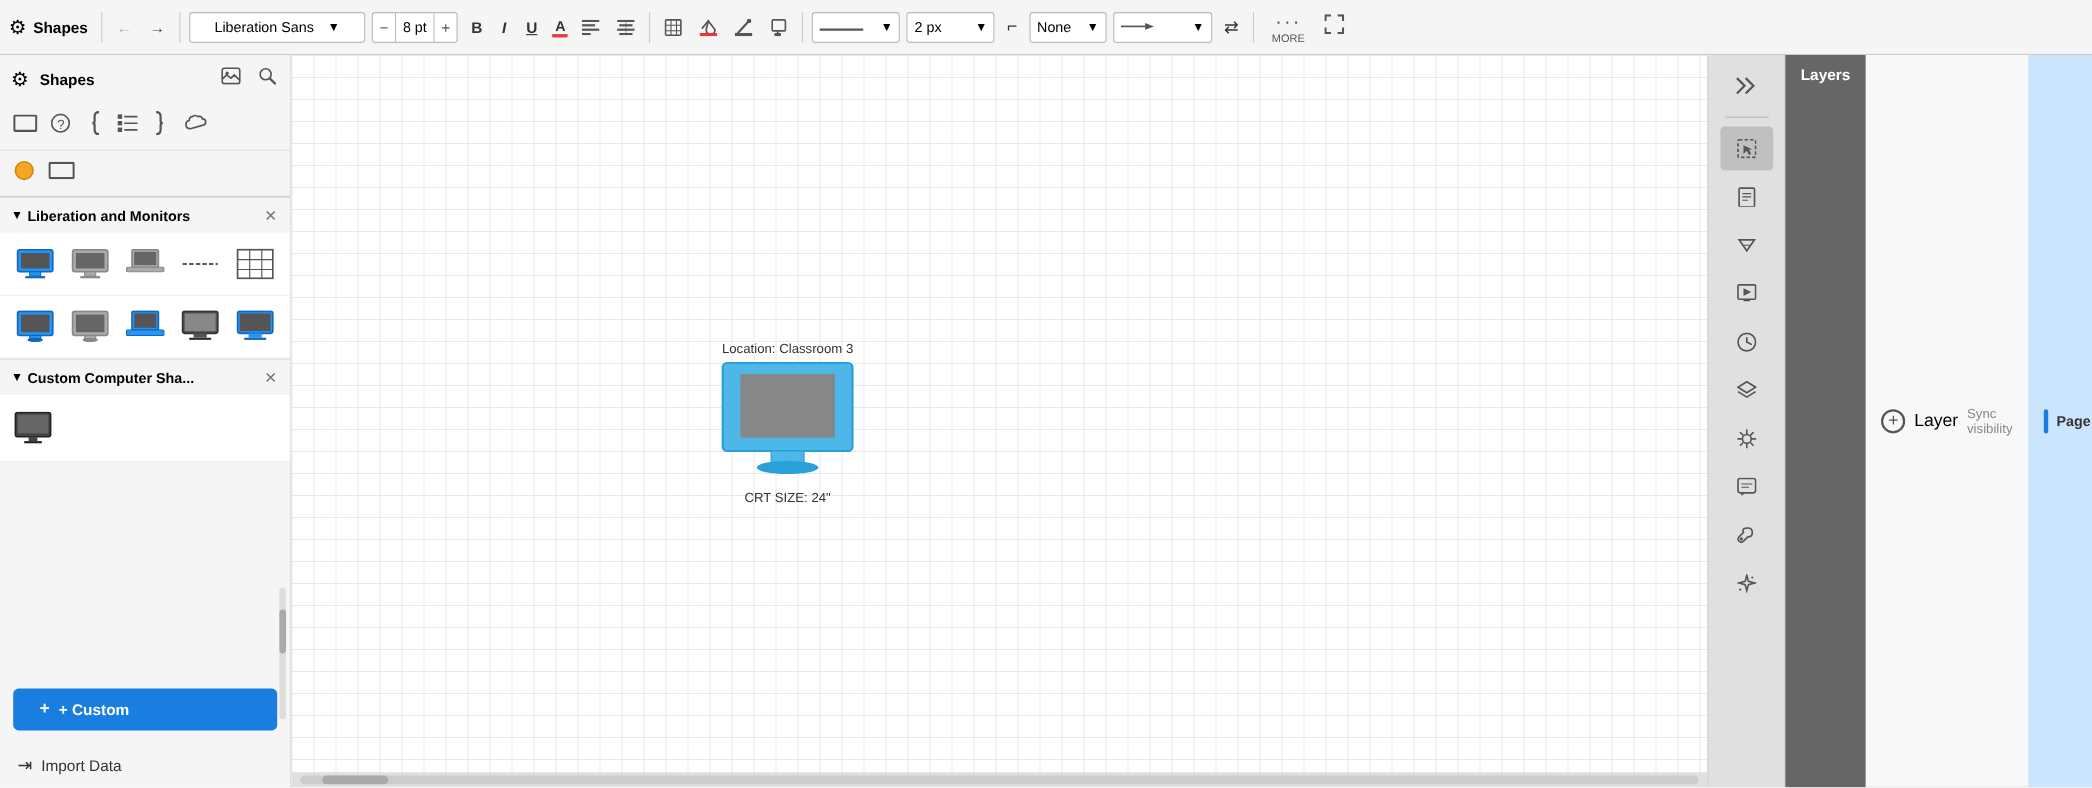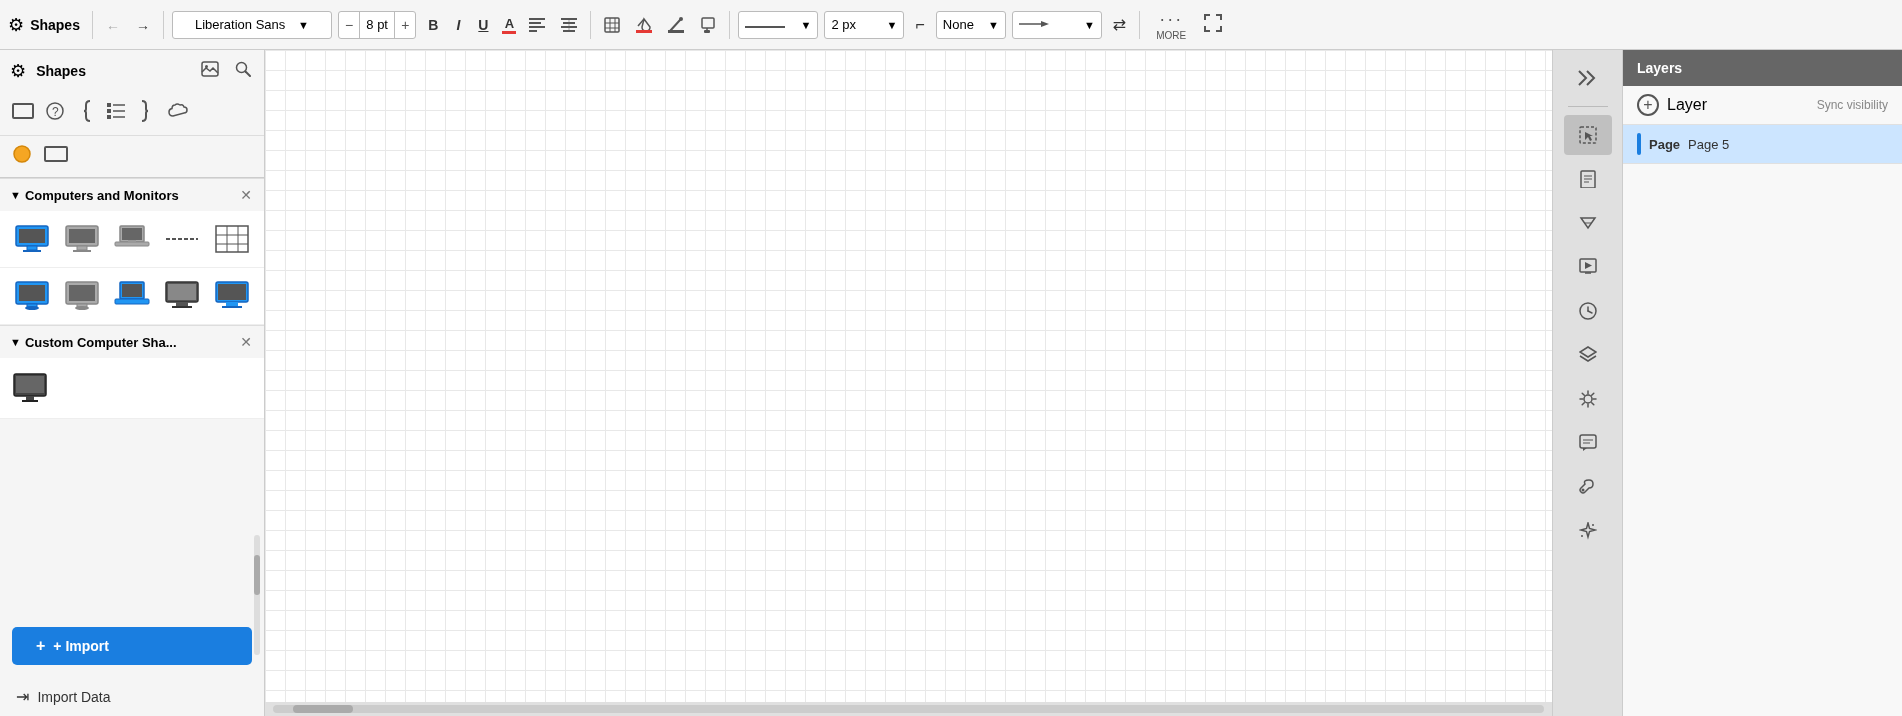--- a/index.html
+++ b/index.html
@@ -118,21 +118,21 @@
       background: none; border: none; cursor: pointer; padding: 8px;
       font-size: 18px; color: #444; border-radius: 4px; width: 48px; height: 40px;
       display: flex; align-items: center; justify-content: center;
     }
     .panel-icon-btn.active { background: #c0c0c0; }
     .panel-sep { width: 40px; height: 1px; background: #bbb; margin: 4px 0; }
 
     
     #layers-panel {
       width: 280px; background: #f8f8f8; border-left: 1px solid #ccc;
-      display: flex; flex-direction: column; flex-shrink: 0;
+      display: flex; flex-direction: row; flex-shrink: 0;
     }
     .layers-header {
       background: #666; color: white; padding: 10px 14px;
       font-size: 14px; font-weight: bold;
     }
     .layer-row {
       display: flex; align-items: center; padding: 8px 14px; gap: 8px;
       border-bottom: 1px solid #e0e0e0; cursor: pointer;
     }
     .layer-add-btn {
@@ -365,21 +365,21 @@
       </button>
       <button class="shape-tool" title="Rectangle outline">
         <svg width="24" height="16" viewBox="0 0 24 16">
           <rect x="1" y="1" width="22" height="14" rx="1" fill="none" stroke="#555" stroke-width="2"></rect>
         </svg>
       </button>
     </div>
 
     <div class="section-header">
       <span style="font-size:11px; margin-right:4px;">▼</span>
-      <span class="section-title">Computers and Monitors</span>
+      <span class="section-title">Liberation and Monitors</span>
       <button class="section-close">✕</button>
     </div>
 
     <div style="display:grid; grid-template-columns: repeat(5, 1fr); gap:2px; padding:6px 8px; background:white; border-bottom:1px solid #eee;">
 
       <div class="shape-item">
         <svg width="36" height="30" viewBox="0 0 36 30">
           <rect x="2" y="2" width="32" height="20" rx="2" fill="#2196F3" stroke="#1565C0" stroke-width="1.5"></rect>
           <rect x="5" y="5" width="26" height="14" fill="#555"></rect>
           <rect x="13" y="22" width="10" height="4" fill="#2196F3" stroke="#1565C0" stroke-width="1"></rect>
@@ -490,31 +490,50 @@
 
     <div style="position:relative; padding:0 4px; display:flex; flex-direction:column;">
 
       <div style="position:absolute; right:4px; top:-80px; width:6px; height:120px; background:#ddd; border-radius:3px;">
         <div style="width:6px; height:40px; background:#aaa; border-radius:3px; margin-top:20px;"></div>
       </div>
     </div>
 
     <button class="add-shapes-btn">
       <span style="font-size:16px; font-weight:bold;">+</span>
-      <span>+ Import</span>
+      <span>+ Custom</span>
     </button>
 
     <button class="import-data-btn">
       <span style="font-size:16px;">⇥</span>
       <span>Import Data</span>
     </button>
   </div>
 
   <div id="canvas-area">
 
+    <div class="canvas-element">
+      <div class="canvas-label-top">Location: Classroom 3</div>
+
+      <div style="position:relative;">
+        <svg width="122" height="110" viewBox="0 0 122 110">
+
+          <rect x="2" y="2" width="118" height="80" rx="4" fill="#4db8e8" stroke="#29a0d8" stroke-width="2"></rect>
+
+          <rect x="18" y="12" width="86" height="58" fill="#888"></rect>
+
+          <rect x="46" y="82" width="30" height="12" fill="#4db8e8" stroke="#29a0d8" stroke-width="1"></rect>
+
+          <ellipse cx="61" cy="97" rx="28" ry="6" fill="#29a0d8"></ellipse>
+
+          <rect x="20" y="14" width="82" height="54" fill="none" stroke="#2196F3" stroke-width="0.5" opacity="0.3"></rect>
+        </svg>
+      </div>
+      <div class="canvas-label-bottom">CRT SIZE: 24"</div>
+    </div>
 
     <div style="position:absolute; bottom:0; left:0; right:0; height:14px; background:#e0e0e0;">
       <div style="height:8px; margin:3px 8px; background:#ccc; border-radius:4px; position:relative;">
         <div style="width:60px; height:8px; background:#aaa; border-radius:4px; position:absolute; left:20px;"></div>
       </div>
     </div>
   </div>
 
   <div id="right-panel">
     <button class="panel-icon-btn" title="Expand">

